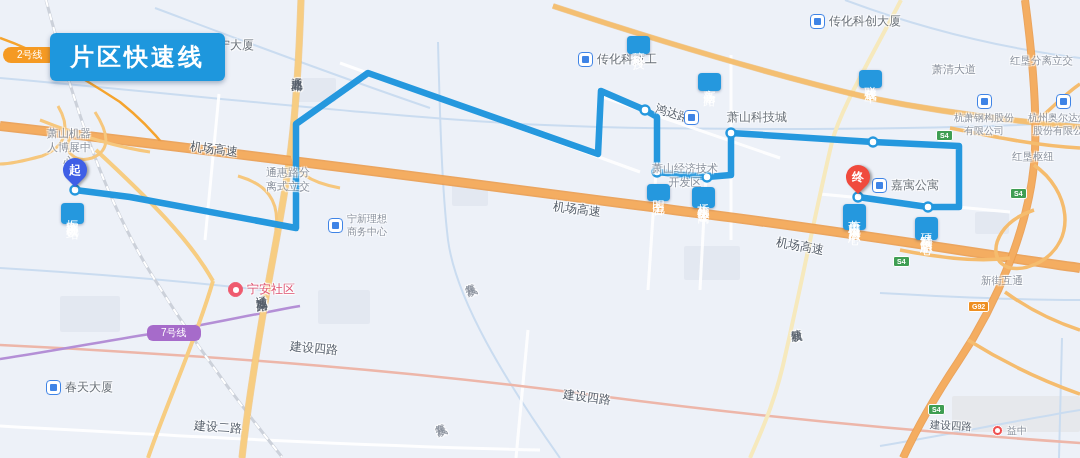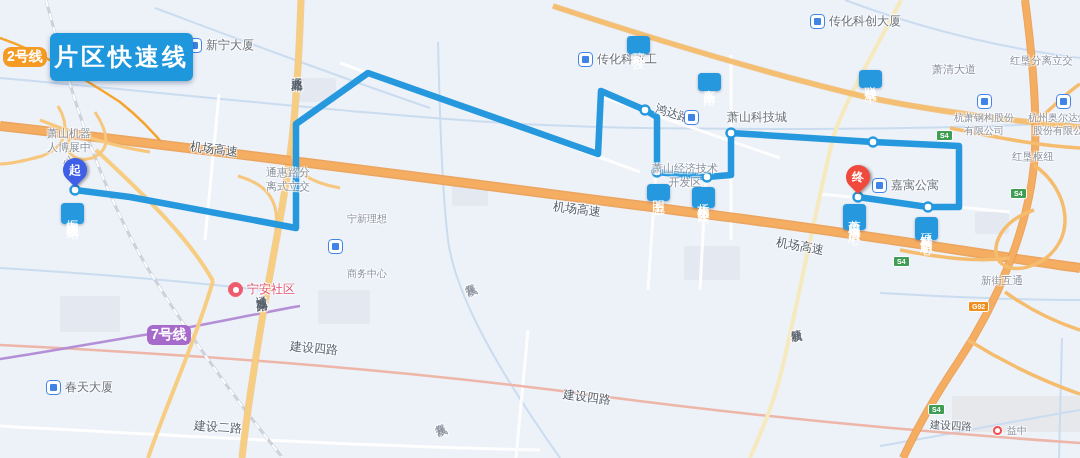--- a/index.html
+++ b/index.html
@@ -12,21 +12,21 @@
   .rl.gray{color:#8a919d;font-size:11px;}
   .rl.small{font-size:10.5px;}
   .vert{writing-mode:vertical-lr;text-orientation:upright;letter-spacing:1px;white-space:normal;}
   .wrap{white-space:normal;line-height:1.25;text-align:center;}
   
   .st-box{position:absolute;z-index:30;background:#2598de;color:#fff;border-radius:4px;
       writing-mode:vertical-lr;text-orientation:upright;font-size:12.5px;font-weight:500;
       padding:6px 5px;line-height:1;letter-spacing:1.5px;box-shadow:0 1px 3px rgba(0,40,90,.35);}
   
   .title-badge{position:absolute;left:50px;top:33px;z-index:50;background:#1e97dd;color:#fff;
-      font-size:24px;font-weight:bold;letter-spacing:3px;padding:8px 4px;border-radius:6px;
+      font-size:24px;font-weight:bold;letter-spacing:3px;padding:8px 20px;border-radius:6px;
       box-shadow:0 2px 5px rgba(0,40,90,.35);}
   
   .pin{position:absolute;width:24px;height:24px;border-radius:50% 50% 50% 0;
       transform:rotate(-45deg);z-index:40;box-shadow:1px 2px 3px rgba(0,0,0,.35);}
   .pin span{display:flex;width:100%;height:100%;align-items:center;justify-content:center;
       transform:rotate(45deg);color:#fff;font-size:12px;font-weight:bold;}
   .pin.start{background:#3f5fe6;}
   .pin.end{background:#f04a3d;}
   
   .poi{position:absolute;display:flex;align-items:center;gap:4px;z-index:20;}
@@ -36,22 +36,22 @@
   .poi-ic i{display:block;width:7px;height:7px;background:#3f84e6;border-radius:1px;}
   .poi-ic.red{border-color:#ef5a6e;border-radius:50%;background:#ef5a6e;}
   .poi-ic.red i{background:#fff;border-radius:50%;width:6px;height:6px;}
   .poi-ic.dot{width:11px;height:11px;border-radius:50%;background:#ef4f4f;border:1.5px solid #fff;}
   .poi-ic.dot i{width:5px;height:5px;background:#fff;border-radius:50%;}
   .poi-tx{color:#697078;font-size:12px;font-weight:500;white-space:nowrap;
       text-shadow:1px 1px 1px #fff,-1px -1px 1px #fff,1px -1px 1px #fff,-1px 1px 1px #fff;}
   .poi-tx.pink{color:#e05572;}
   .poi-tx.gray2{color:#8a919d;font-size:10px;white-space:normal;text-align:center;line-height:1.3;}
   
-  .mbadge{position:absolute;z-index:15;color:#fff;font-size:14px;font-weight:bold;
-      padding:1px 4px;border-radius:8px;white-space:nowrap;}
+  .mbadge{position:absolute;z-index:15;color:#fff;font-size:10px;font-weight:normal;
+      padding:1px 14px;border-radius:8px;white-space:nowrap;}
   .mbadge.orange{background:#f59a23;}
   .mbadge.purple{background:#a66bca;border-radius:6px;}
   
   .shield{position:absolute;z-index:14;color:#fff;font-size:7px;font-weight:bold;line-height:9px;
       padding:0 3px;border-radius:2px;border:1px solid #fff;}
   .shield.green{background:#3f9e53;}
   .shield.orangeS{background:#ee8f21;}
 </style>
 </head>
 <body>
@@ -233,21 +233,21 @@
   <span class="poi-ic">
       <i></i>
     </span>
   <span class="poi-tx gray2">杭州奥尔达焊接</span>
   <span class="poi-tx gray2" style="margin-top:-2px;">股份有限公司</span>
 </div>
 <div class="poi" style="left:328px;top:212px;">
   <span class="poi-ic">
       <i></i>
     </span>
-  <span style="display:flex;flex-direction:column;gap:42px;">
+  <span style="display:flex;flex-direction:column;">
     <span class="poi-tx gray2" style="text-align:left;">宁新理想</span>
     <span class="poi-tx gray2" style="text-align:left;">商务中心</span>
   </span>
 </div>
 <div class="poi" style="left:228px;top:281px;">
   <span class="poi-ic red">
       <i></i>
     </span>
   <span class="poi-tx pink">宁安社区</span>
 </div>

